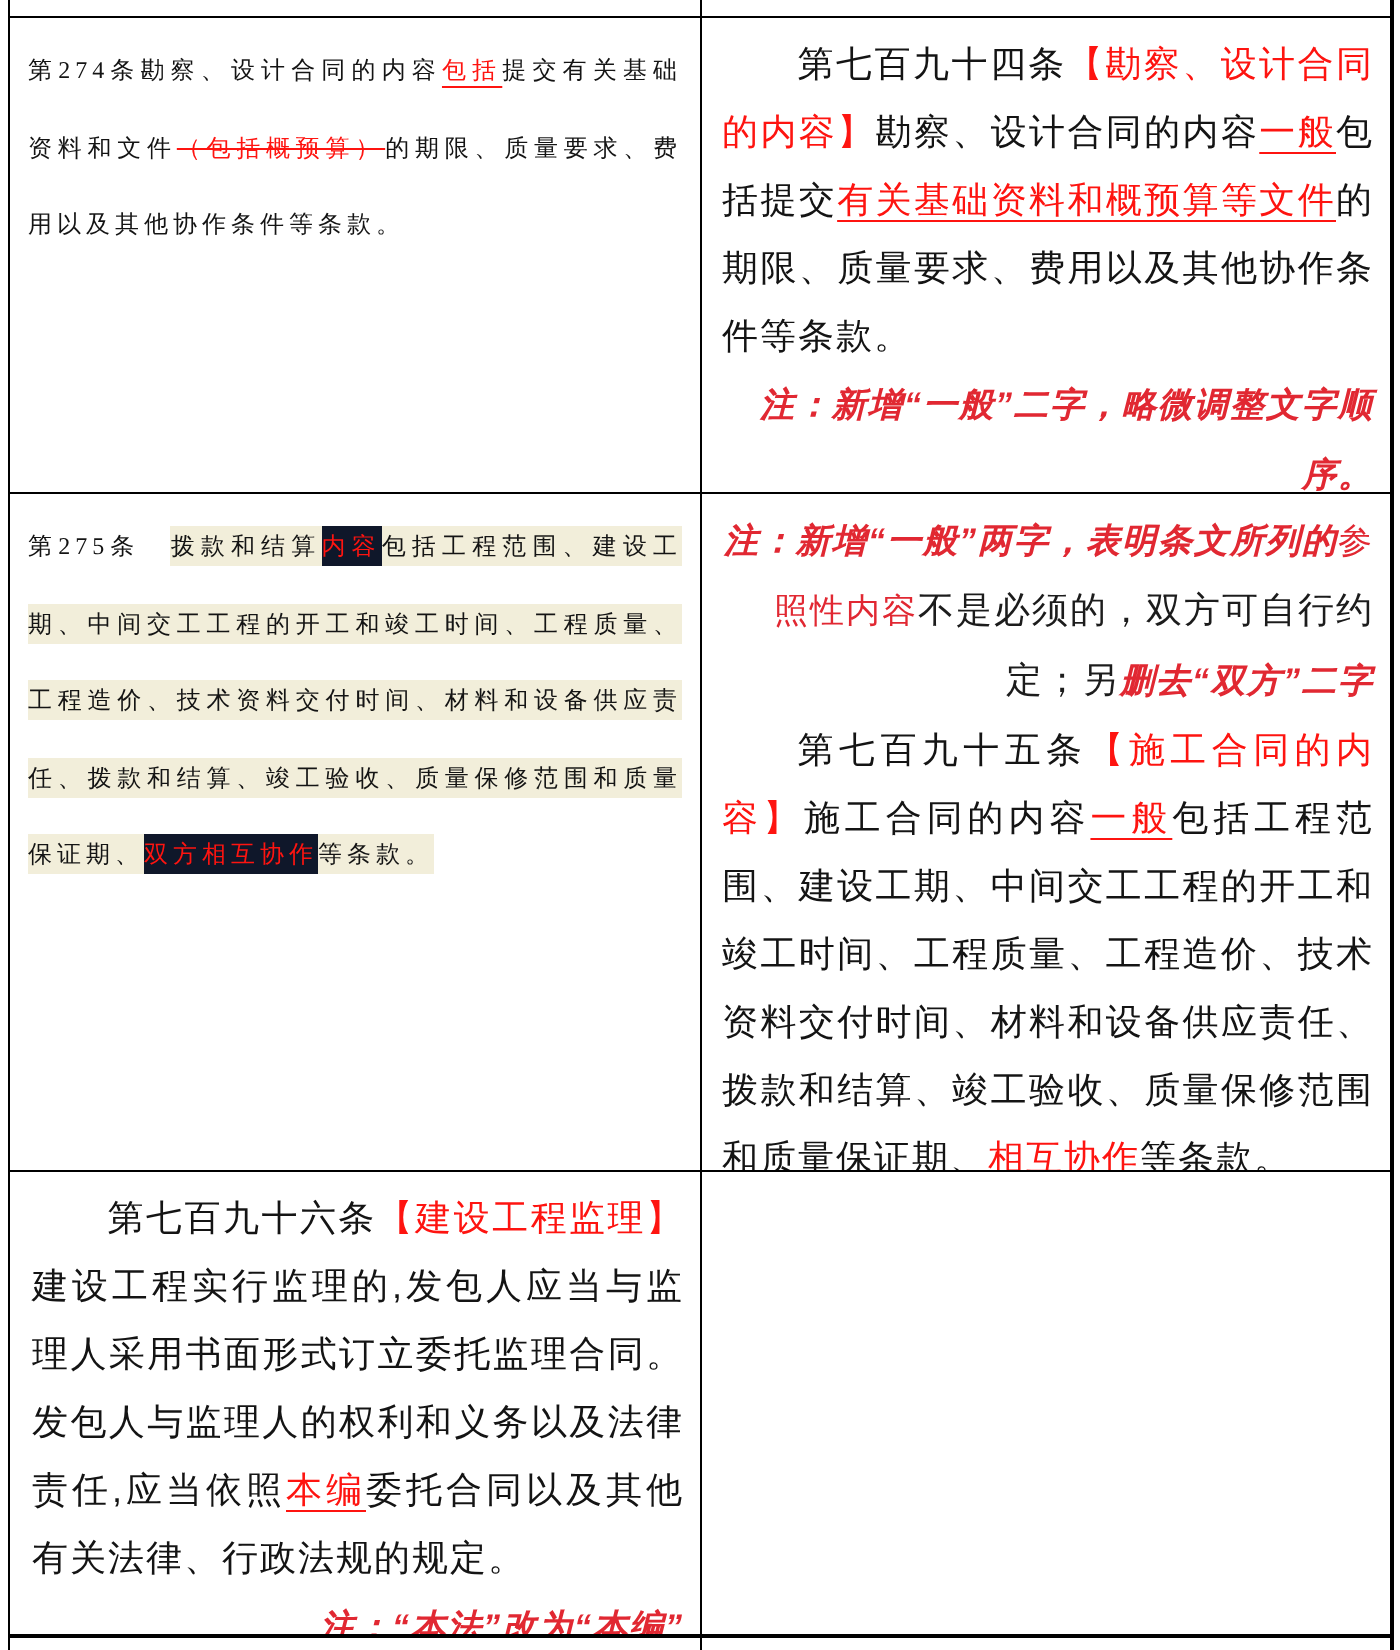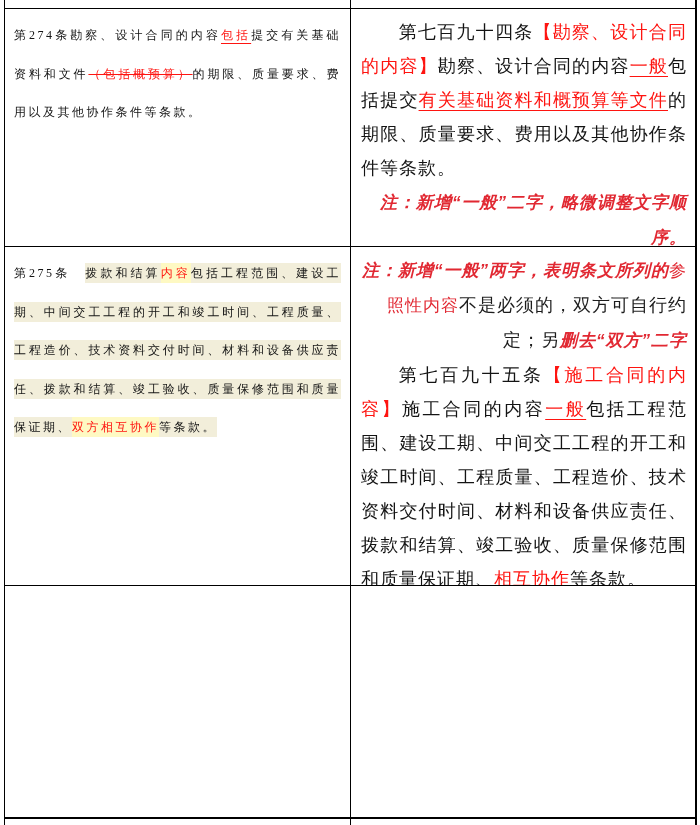--- a/index.html
+++ b/index.html
@@ -29,21 +29,21 @@
                 font-size:18px; line-height:34px; letter-spacing:1px;
                 color:#1c1c1c; text-align:justify; }
   .para.indent { text-indent:2.1em; }
   .para.note { text-align:right; }
 
   .run-b  { color:#141414; }
   .run-ru { color:#fe1410; text-decoration:underline; text-underline-offset:4px; }
   .run-rs { color:#fe1410; text-decoration:line-through; }
   .run-rb { color:#fe1410; }
   .run-hb { color:#141414; background:#f2eeda; padding:3px 0; }
-  .run-hr { color:#fe1410; background:#fef9c3; padding:3px 0; }
+  .run-hr { color:#fe1410; background:#0f172a; padding:3px 0; }
   .run-n  { color:#e12832; font-weight:bold; font-style:italic; font-size:17px; }
   .run-nr { color:#e12832; font-size:17px; }
   .run-nb { color:#1c1c1c; font-size:18px; }
 </style>
 </head>
 <body>
 
 <div class="page">
   <div class="vline l"></div>
   <div class="vline c"></div>
@@ -61,15 +61,19 @@
       <div class="row" style="height: 339px;">
         <div class="cell left">
           <div class="para"><span class="run-b">第275条　</span><span class="run-hb">拨款和结算</span><span class="run-hr">内容</span><span class="run-hb">包括工程范围、建设工期、中间交工工程的开工和竣工时间、工程质量、工程造价、技术资料交付时间、材料和设备供应责任、拨款和结算、竣工验收、质量保修范围和质量保证期、</span><span class="run-hr">双方相互协作</span><span class="run-hb">等条款。</span></div>
         </div>
         <div class="cell right">
           <div class="para note"><span class="run-n">注：新增“一般”两字，表明条文所列的</span><span class="run-nr">参照性内容</span><span class="run-nb">不是必须的，双方可自行约定；另</span><span class="run-n">删去“双方”二字</span></div>
           <div class="para indent"><span class="run-b">第七百九十五条</span><span class="run-rb">【施工合同的内容】</span><span class="run-b">施工合同的内容</span><span class="run-ru">一般</span><span class="run-b">包括工程范围、建设工期、中间交工工程的开工和竣工时间、工程质量、工程造价、技术资料交付时间、材料和设备供应责任、拨款和结算、竣工验收、质量保修范围和质量保证期、</span><span class="run-ru">相互协作</span><span class="run-b">等条款。</span></div>
         </div>
       </div>
       <div class="row" style="height: 233px;">
+        <div class="cell right">
+          <div class="para indent"><span class="run-b">第七百九十六条</span><span class="run-rb">【建设工程监理】</span><span class="run-b">建设工程实行监理的,发包人应当与监理人采用书面形式订立委托监理合同。发包人与监理人的权利和义务以及法律责任,应当依照</span><span class="run-ru">本编</span><span class="run-b">委托合同以及其他有关法律、行政法规的规定。</span></div>
+          <div class="para note"><span class="run-n">注：“本法”改为“本编”</span></div>
+        </div>
       </div>
     </div>
 </div>
 
 </body></html>

